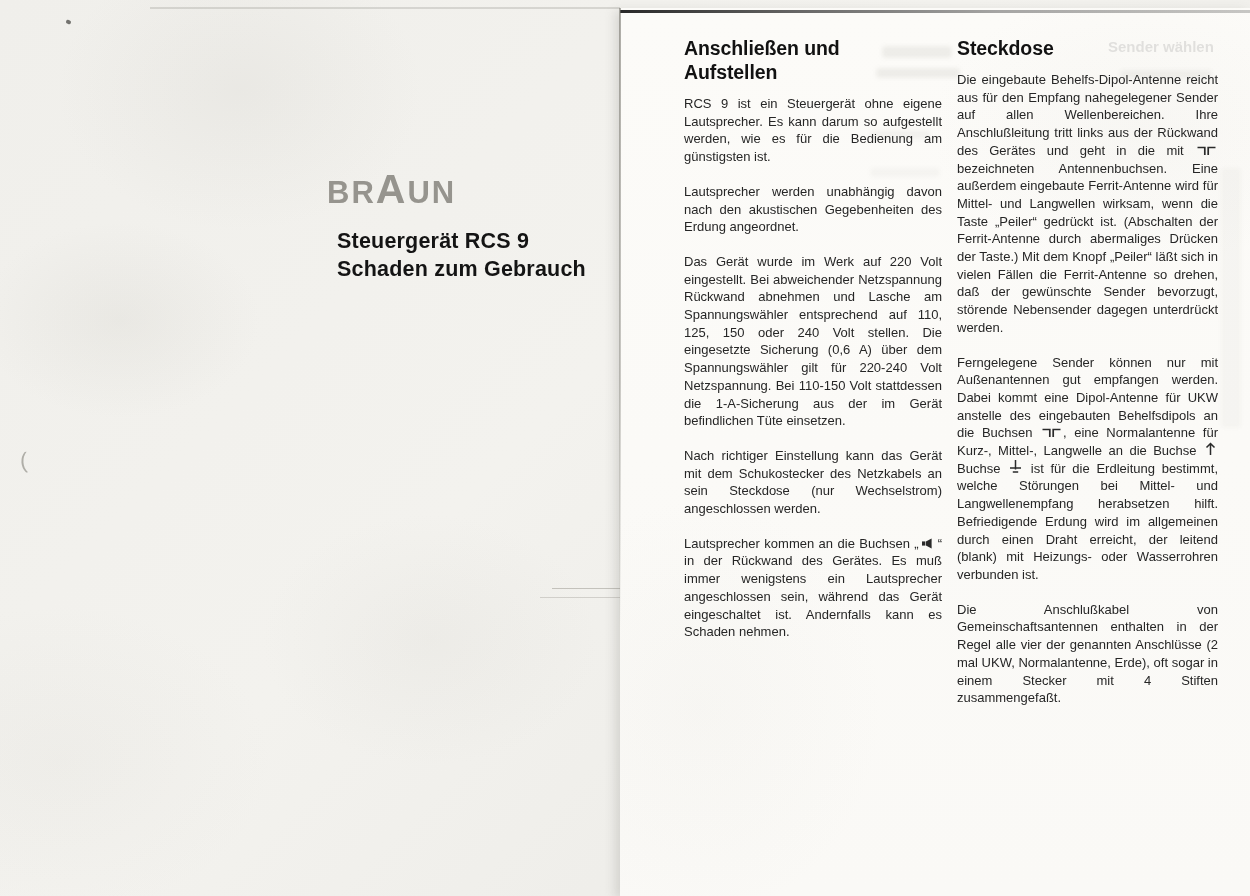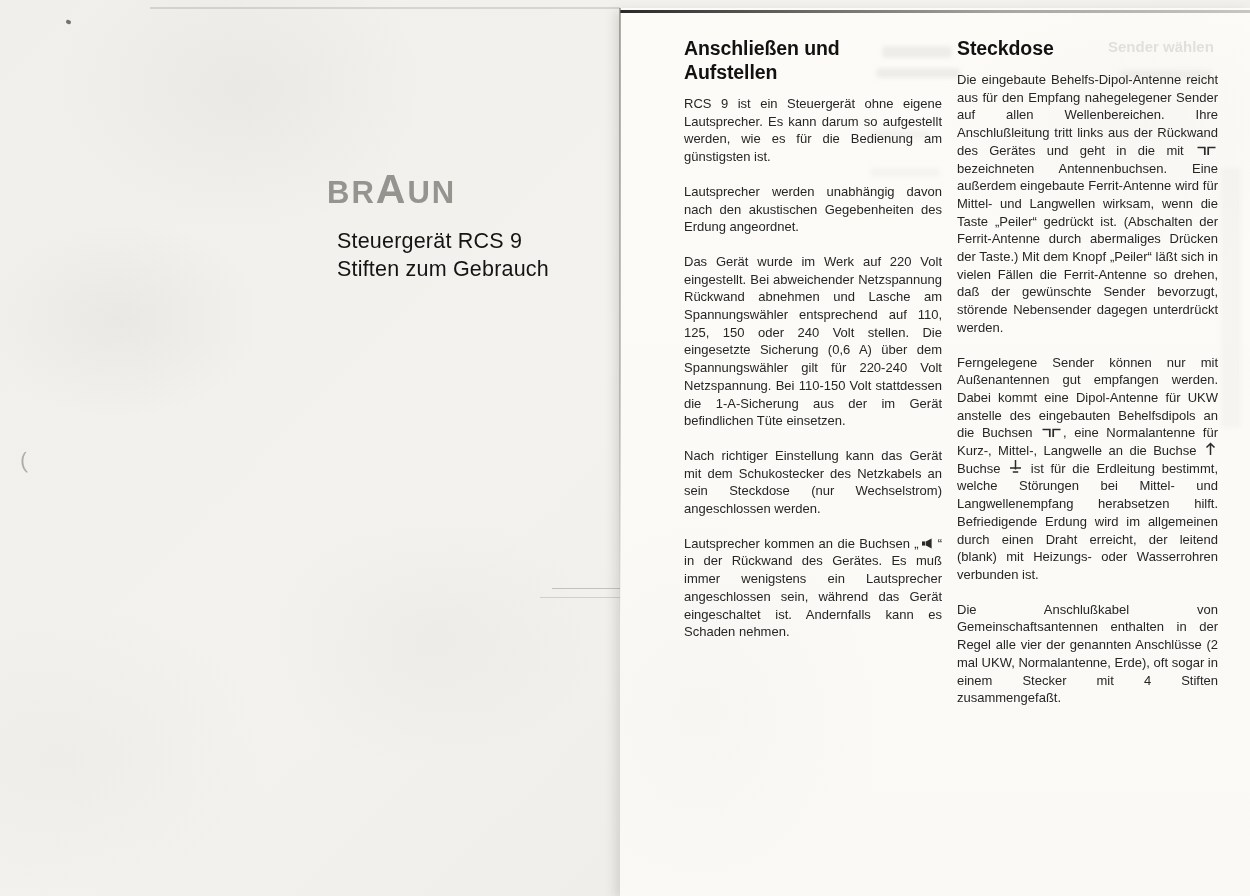--- a/index.html
+++ b/index.html
@@ -10,21 +10,21 @@
       radial-gradient(260px 200px at 240px 90px, rgba(208,206,200,0.22), transparent 70%),
       radial-gradient(200px 140px at 120px 320px, rgba(205,203,196,0.22), transparent 70%),
       radial-gradient(240px 180px at 430px 640px, rgba(208,206,200,0.16), transparent 70%),
       radial-gradient(300px 220px at 60px 760px, rgba(210,208,202,0.14), transparent 70%),
       linear-gradient(135deg,#f0efeb 0%,#f3f2ee 45%,#eeede9 75%,#f2f1ed 100%);
   }
   
   .brand{position:absolute;left:327px;top:166px;color:#96948e;letter-spacing:2px;line-height:46px;white-space:nowrap;}
   .brand span{font-weight:bold;font-size:31px;vertical-align:baseline;}
   .brand span.br-a{font-size:41px;}
-  .doc-title{position:absolute;left:337px;top:228px;color:#141414;font-weight:normal;font-size:21.5px;line-height:27.5px;letter-spacing:0.2px;}
+  .doc-title{position:absolute;left:337px;top:228px;color:#141414;font-weight:bold;font-size:21.5px;line-height:27.5px;letter-spacing:0.2px;}
   .paren-artifact{position:absolute;left:20px;top:448px;font-size:22px;color:rgba(95,93,85,0.45);transform:rotate(-4deg);}
   .speck{position:absolute;left:66px;top:20px;width:5px;height:4px;background:#4a4a46;border-radius:45%;opacity:.75;transform:rotate(18deg);}
   .top-streak{position:absolute;left:150px;top:7px;width:470px;height:2px;background:rgba(150,148,142,0.3);filter:blur(0.6px);}
   .hairline{position:absolute;height:1px;background:rgba(150,148,140,0.5);}
   .hl-1{left:552px;top:588px;width:70px;}
   .hl-2{left:540px;top:597px;width:82px;opacity:.7;}
   .hl-3{left:638px;top:610px;width:66px;opacity:.55;}
   
   .right-page{
     position:absolute;left:620px;top:8px;width:630px;height:888px;
@@ -59,21 +59,21 @@
 </head>
 <body>
 
 <div class="canvas">
 
   <div class="speck"></div>
   <div class="top-streak"></div>
   <div class="brand"><span>B</span><span>R</span><span class="br-a">A</span><span>U</span><span>N</span></div>
   <div class="doc-title">
     <div>Steuergerät RCS 9</div>
-    <div>Stiften zum Gebrauch</div>
+    <div>Schaden zum Gebrauch</div>
   </div>
   <div class="paren-artifact">(</div>
 
   <div class="hairline hl-1"></div>
   <div class="hairline hl-2"></div>
   <div class="hairline hl-3"></div>
 
   <div class="right-page">
     <div class="page-edge-line"></div>
     <div class="page-left-edge"></div>

